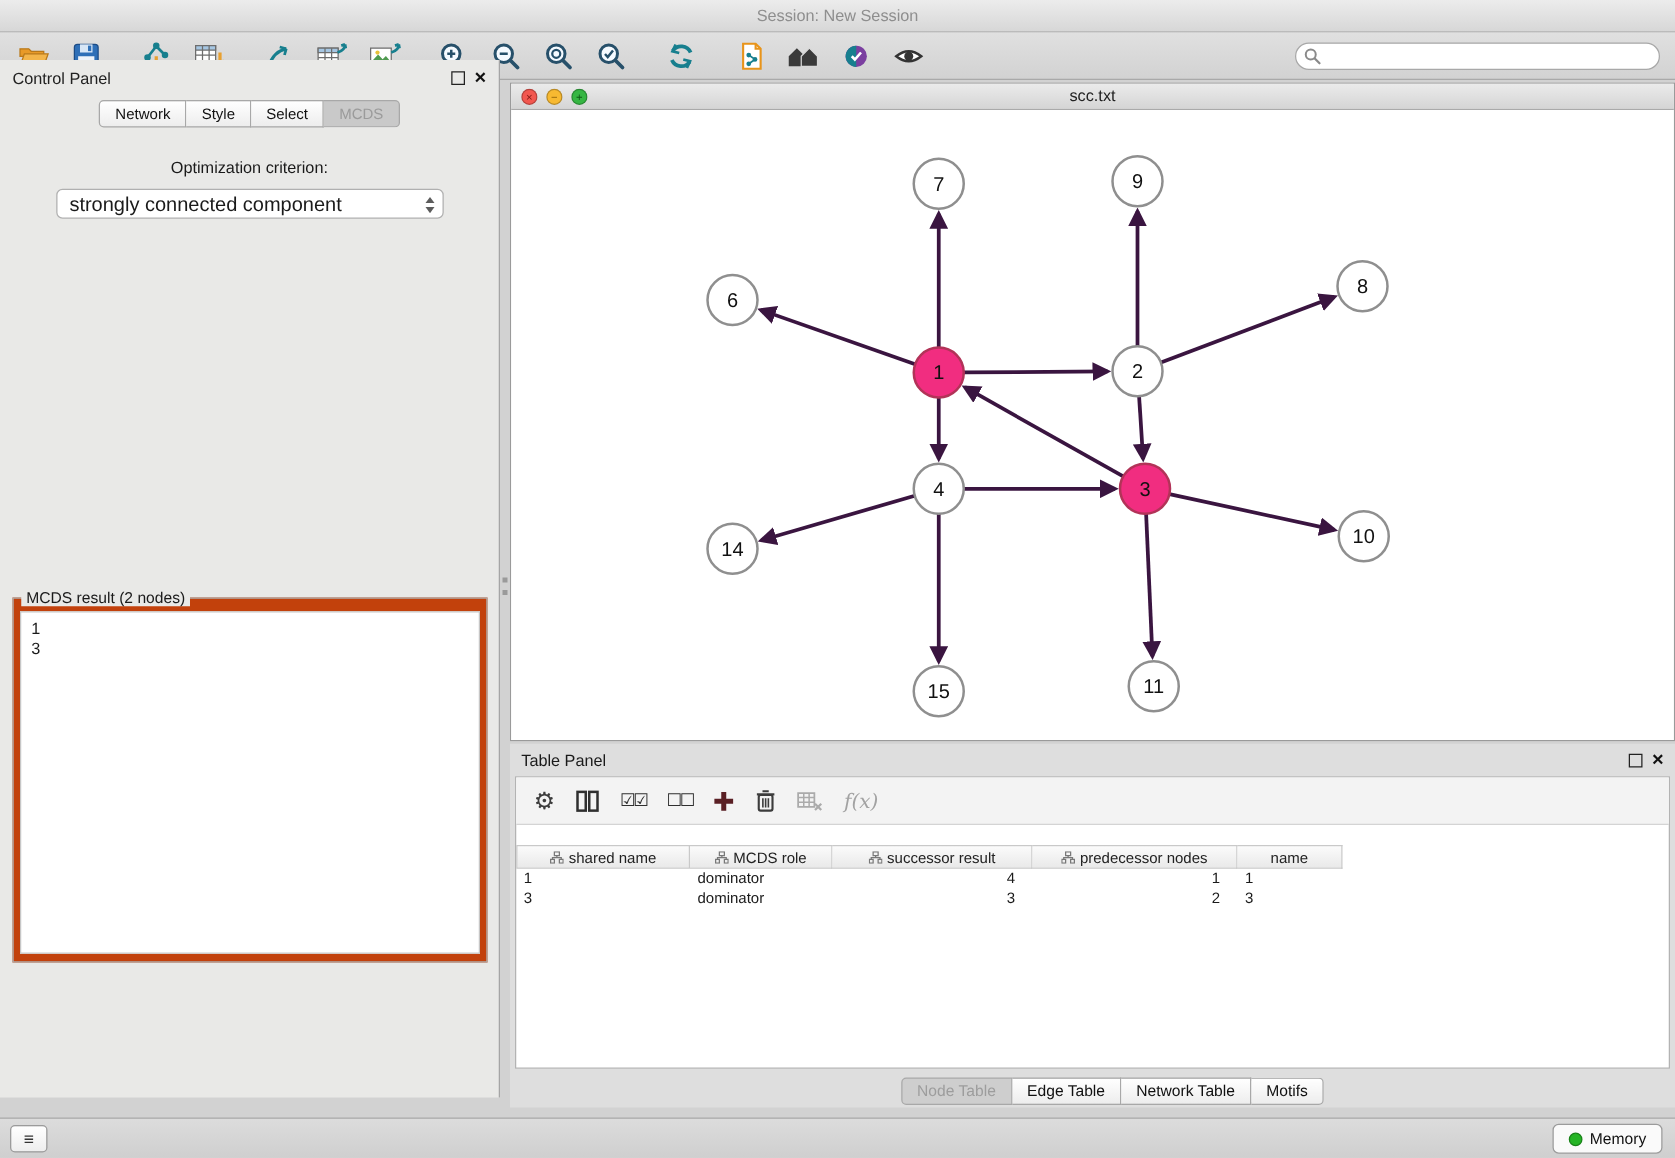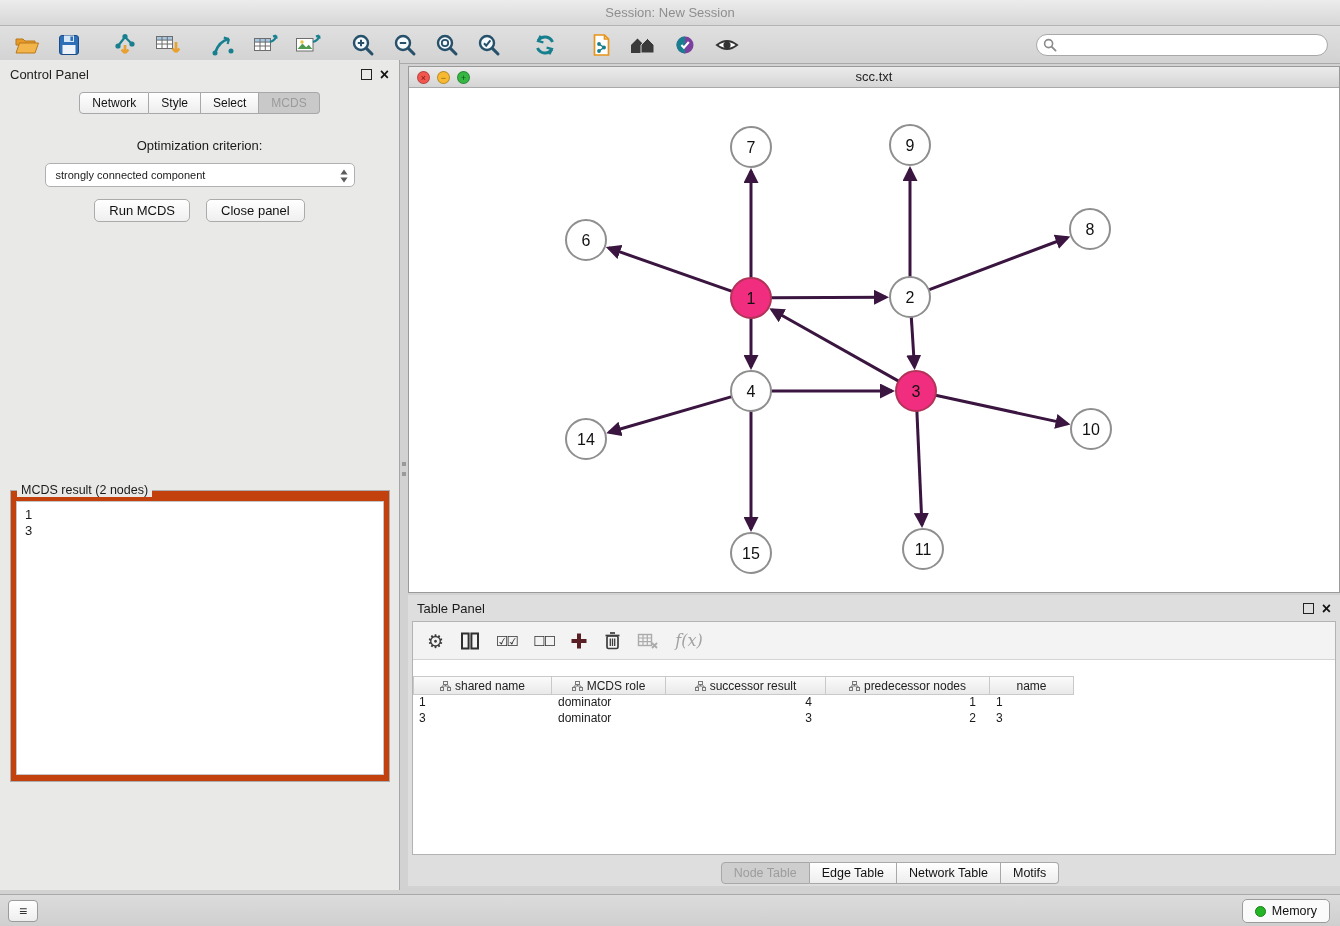--- a/index.html
+++ b/index.html
@@ -16,37 +16,37 @@
   .toolbar { position:absolute; left:0; top:26px; width:1340px; height:38px;
     background:linear-gradient(#e0e0e0,#d2d2d2); border-bottom:1px solid #a9a9a9;
     display:flex; align-items:center; padding:0 12px; }
   .tb-group { display:flex; align-items:center; gap:12px; margin-right:26px; }
   .tb { background:none; border:none; width:30px; height:30px; display:flex; align-items:center; justify-content:center; cursor:pointer; }
   .search-wrap { margin-left:auto; position:relative; }
   .search-input { width:292px; height:22px; border:1px solid #a8a8a8; border-radius:12px;
     background:#fff; padding:0 8px 0 24px; font-size:12px; outline:none; }
   .search-glass { position:absolute; left:7px; top:4px; }
   
-  .control-panel { position:absolute; left:0; top:60px; width:400px; height:830px;
+  .control-panel { position:absolute; left:0; top:48px; width:400px; height:830px;
     background:#e9e9e7; border-right:1px solid #a5a5a5; }
   .cp-header { height:28px; display:flex; align-items:center; padding:0 10px; }
   .cp-title { font-size:13px; color:#222; }
   .cp-winbtns { margin-left:auto; display:flex; align-items:center; gap:8px; }
   .float-btn { width:11px; height:11px; border:1.6px solid #222; background:transparent; cursor:pointer; }
   .close-btn { border:none; background:none; font-weight:bold; font-size:16px; line-height:11px; cursor:pointer; color:#111; }
   .cp-tabs { display:flex; justify-content:center; margin-top:4px; }
   .cp-tab { font-size:12px; padding:3px 12px; border:1px solid #a8a8a8; border-left-width:0;
     background:linear-gradient(#ffffff,#ededed); cursor:pointer; color:#111; }
   .cp-tab:first-child { border-left-width:1px; border-radius:4px 0 0 4px; }
   .cp-tab:last-child { border-radius:0 4px 4px 0;text-align:center; }
   .cp-tab.active { background:#c9c9c9; color:#9b9b9b; }
   .opt-label { text-align:center; margin-top:24px; font-size:13px; }
   .dropdown { position:relative; width:310px; height:24px; margin:10px auto 0 auto;
-    background:#fff; border:1px solid #b0b0b0; border-radius:5px; display:flex; align-items:center;
-    padding:0 22px 0 10px; font-size:11px; cursor:pointer; }
+    background:#fff; border:1px solid #b0b0b0; border-radius:5px; display:flex; align-items:flex-end;
+    padding:0 22px 0 10px; font-size:16px; cursor:pointer; }
   .dd-stepper { position:absolute; right:5px; top:4px; }
   .cp-buttons { display:flex; justify-content:center; gap:16px; margin-top:12px; }
   .push-btn { font-size:13px; padding:3px 14px; border:1px solid #ababab; border-radius:5px;
     background:linear-gradient(#ffffff,#efefef); cursor:pointer; color:#111; }
   .result-fieldset { position:absolute; left:10px; top:430px; width:380px; height:292px;
     border:1px solid #adadad; background:#c2410c; }
   .result-legend { position:absolute; top:-8px; left:6px; background:#e9e9e7; padding:0 4px; font-size:12.5px; }
   .result-list { position:absolute; left:5px; right:5px; top:10px; bottom:6px;
     background:#fff; border:1px solid #c6c6c6; padding:5px 8px; font-size:13px; line-height:16px; overflow:hidden; }
   .splitter { position:absolute; left:400px; top:64px; width:8px; height:830px; background:#d2d2d2; cursor:col-resize; }
@@ -273,24 +273,20 @@
   <div class="dropdown">
     <span>strongly connected component</span>
     <span class="dd-stepper">
       <svg width="10" height="16" viewBox="0 0 10 16">
         <path d="M5 1.5 L8.6 6.4 H1.4z" fill="#5c5c5c"></path>
         <path d="M5 14.5 L1.4 9.6 H8.6z" fill="#5c5c5c"></path>
       </svg>
     </span>
   </div>
 
-  <div class="cp-buttons">
-    <button class="push-btn">Run MCDS</button>
-    <button class="push-btn">Close panel</button>
-  </div>
 
   <div class="result-fieldset">
     <span class="result-legend">MCDS result (2 nodes)</span>
     <div class="result-list">
       <div>1</div>
       <div>3</div>
     </div>
   </div>
 </div>
 

